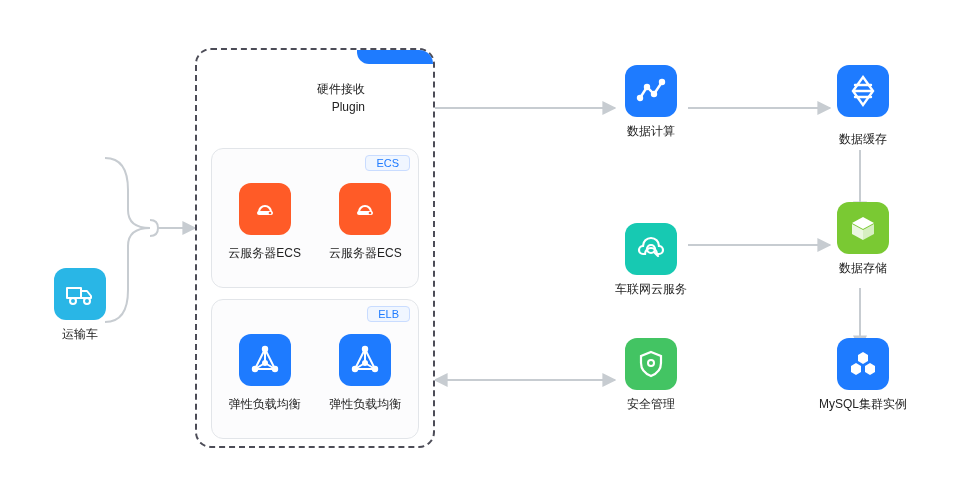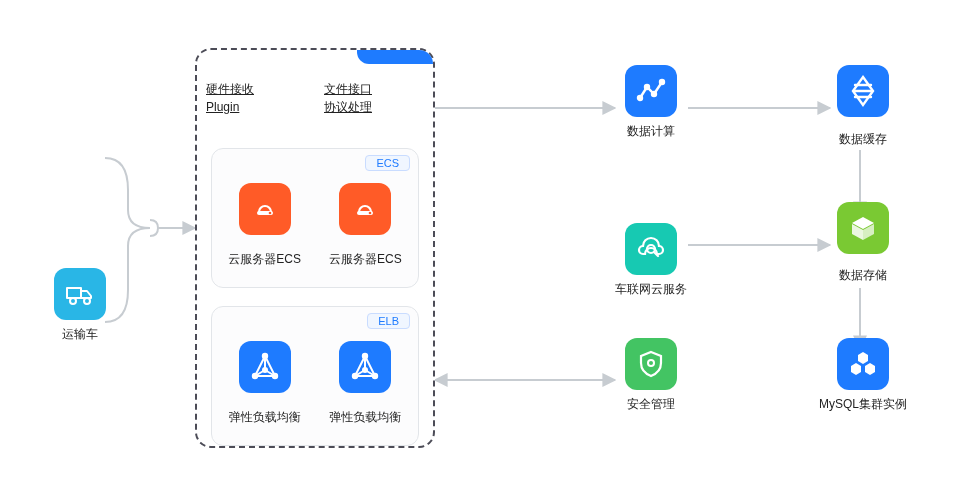--- a/index.html
+++ b/index.html
@@ -32,48 +32,48 @@
   }
   .center-box .tab {
     position: absolute; top: -2px; right: -2px;
     width: 78px; height: 16px;
     background: #1e7bff;
     border-radius: 0 16px 0 12px;
   }
   .center-box .top-labels {
     position: absolute; top: 30px; left: 0; right: 0;
     display: flex; justify-content: space-around;
-    font-size: 12px; color: #222; text-align: left; text-decoration: underline;
+    font-size: 12px; color: #222; text-align: right;
   }
   .center-box .top-labels > div { width: 100px; line-height: 1.5; }
 
   .inner-card {
     position: absolute; left: 14px; right: 14px;
     height: 140px;
     border: 1px solid #e2e5e9;
     border-radius: 12px;
     background: #fcfcfd;
   }
   .inner-card.ecs { top: 98px; }
-  .inner-card.elb { top: 256px; text-decoration: underline; }
+  .inner-card.elb { top: 249px; text-decoration: underline; }
   .inner-card .badge {
     position: absolute; top: 6px; right: 8px;
     font-size: 11px; color: #1e7bff;
     border: 1px solid #c9dcff;
     background: #f0f6ff;
     padding: 1px 10px;
     border-radius: 4px;
   }
   .inner-card .row {
     position: absolute; top: 34px; left: 0; right: 0;
     display: flex; justify-content: space-evenly;
   }
   .inner-card .row .cell { display: flex; flex-direction: column; align-items: center; width: 96px; }
   .inner-card .row .cell .icon-box { width: 52px; height: 52px; border-radius: 12px; display: flex; align-items: center; justify-content: center; }
-  .inner-card .row .cell .label { margin-top: 16px; font-size: 12px; color: #222; white-space: nowrap; }
+  .inner-card .row .cell .label { margin-top: 10px; font-size: 12px; color: #222; white-space: nowrap; }
 
   
   .wires { position: absolute; left: 0; top: 0; width: 960px; height: 500px; z-index: 0; }
   .node, .center-box { z-index: 1; }
 </style>
 </head>
 <body>
 
 <div class="diagram">
 
@@ -118,24 +118,20 @@
     </div>
     <div class="label">运输车</div>
   </div>
 
   <div class="center-box">
     <div class="tab"></div>
     <div class="top-labels">
       <div>
         <span>硬件接收</span><br>
         <span>Plugin</span>
-      </div>
-      <div>
-        <span>文件接口</span><br>
-        <span>协议处理</span>
       </div>
     </div>
 
     <div class="inner-card ecs">
       <div class="badge">ECS</div>
       <div class="row">
         <div class="cell">
           <div class="icon-box bg-orange">
             <svg width="34" height="34" viewBox="0 0 34 34">
                 <g fill="none" stroke="#fff" stroke-width="2.2">
@@ -238,21 +234,21 @@
           <g fill="none" stroke="#fff" stroke-width="2.2">
             <path d="M11 22a6 6 0 1 1 12 0h2a4 4 0 0 0 0-8 8 8 0 0 0-16 0 4 4 0 0 0 0 8z"></path>
             <circle cx="17" cy="17" r="4"></circle>
             <line x1="20" y1="20" x2="24" y2="24" stroke-linecap="round"></line>
           </g>
         </svg>
     </div>
     <div class="label">车联网云服务</div>
   </div>
 
-  <div class="node" style="left:818px; top:202px;gap:7px;">
+  <div class="node" style="left:818px; top:202px;">
     <div class="icon-box bg-lime">
       <svg width="34" height="34" viewBox="0 0 34 34">
           <g fill="#fff">
             <polygon points="17,6 28,12 17,18 6,12"></polygon>
             <polygon points="6,13 17,19 17,29 6,23" opacity="0.85"></polygon>
             <polygon points="28,13 17,19 17,29 28,23" opacity="0.7"></polygon>
           </g>
         </svg>
     </div>
     <div class="label">数据存储</div>

